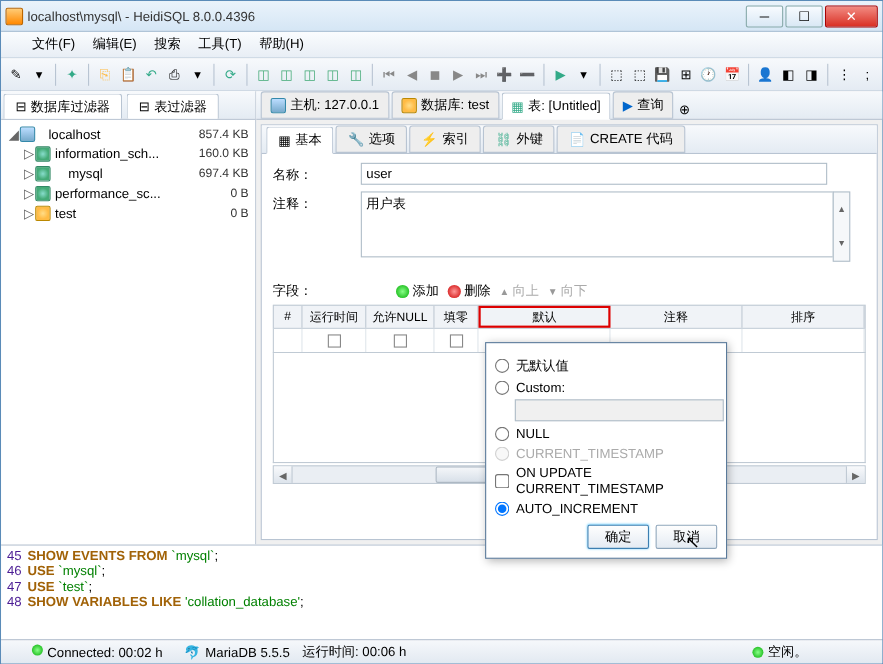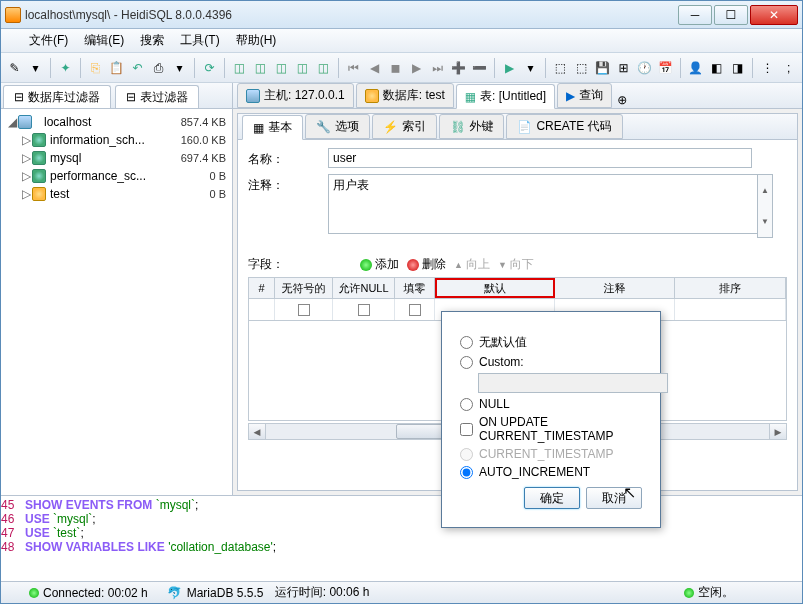--- a/index.html
+++ b/index.html
@@ -61,26 +61,26 @@
 .chk { width: 12px; height: 12px; border: 1px solid #888; background: #fff; }
 .grid-scroll { height: 100px; margin: 0 10px; border: 1px solid #c0cad4; border-top: none; background: #fff; overflow: auto; position: relative; }
 .hscroll { height: 17px; margin: 2px 10px 6px; background: #eaeef3; border: 1px solid #c0cad4; display: flex; }
 .hscroll .sbtn { width: 17px; background: linear-gradient(#f8f9fb,#dde4ec); border-right: 1px solid #c0cad4; display:flex;align-items:center;justify-content:center;font-size:9px;color:#666; }
 .hscroll .sbtn.r { border-left:1px solid #c0cad4; border-right:none; margin-left:auto; }
 .hscroll .thumb { width: 180px; margin-left: 130px; background: linear-gradient(#f4f6f9,#d8e0e9); border: 1px solid #adb8c3; border-radius: 2px; }
 .btn-row { display: flex; gap: 8px; padding: 4px 10px 8px; }
 .btn { width: 68px; height: 24px; border: 1px solid #8fa6bb; background: linear-gradient(#fefefe,#e4ebf3); border-radius: 3px; cursor: pointer; display:flex;align-items:center;justify-content:center; }
 .sql-pane { height: 86px; background: #fff; border-top: 1px solid #b8c4d2; font-family: "Courier New", monospace; font-size: 12px; overflow: auto; padding: 2px 0; }
 .sql-line { display: flex; }
-.sql-line .ln { width: 24px; text-align: left; color: #be185d; padding-right: 0; user-select: none; }
-.kw { color: #8b5cf6; font-weight: bold; }
+.sql-line .ln { width: 24px; text-align: center; color: #4c1d95; padding-right: 0; user-select: none; }
+.kw { color: #a16207; font-weight: bold; }
 .str { color: #008000; }
 .statusbar { height: 22px; background: linear-gradient(#f6f8fb,#e2e9f1); border-top: 1px solid #b8c4d2; display: flex; align-items: center; padding: 0 8px; gap: 20px; }
 .statusbar .dot { width: 10px; height: 10px; border-radius: 50%; background: radial-gradient(#8f8,#0a0); }
-.popup { position: absolute; left: 440px; top: 310px; width: 220px; background: #fff; border: 1px solid #5a7a9a; box-shadow: 2px 2px 8px rgba(0,0,0,.3); padding: 18px; z-index: 100; }
+.popup { position: absolute; left: 440px; top: 310px; width: 220px; background: #fff; border: 1px solid #5a7a9a; box-shadow: 2px 2px 8px rgba(0,0,0,.3); padding: 8px; z-index: 100; }
 .popup .opt { display: flex; align-items: center; gap: 6px; margin: 4px 0; }
 .popup .opt.disabled { color: #aaa; }
 .popup input[type=text] { width: 190px; height: 20px; border: 1px solid #b0bdc8; background: #f0f0f0; margin-left: 18px; }
 .popup .pbtns { display: flex; justify-content: flex-end; gap: 6px; margin-top: 8px; }
 .popup .pbtn { width: 56px; height: 22px; border: 1px solid #8fa6bb; background: linear-gradient(#fefefe,#e4ebf3); border-radius: 2px; cursor: pointer; display:flex;align-items:center;justify-content:center; }
 .popup .pbtn.ok { border-color: #3c7fb1; box-shadow: 0 0 2px #6cf; margin-left: 20px; }
 .cursor { position: absolute; left: 622px; top: 482px; font-size: 16px; z-index: 200; pointer-events: none; }
 </style>
 </head>
 <body>
@@ -173,21 +173,21 @@
           <div id="tree-dbs">
               <div class="tree-row" style="padding-left: 18px;">
                 <span class="tw">▷</span>
                 <span class="db-icon db-green"></span>
                 <span style="margin-left:4px">information_sch...</span>
                 <span class="sz">160.0 KB</span>
               </div>
               <div class="tree-row" style="padding-left: 18px;">
                 <span class="tw">▷</span>
                 <span class="db-icon db-green"></span>
-                <span style="margin-left:4px">mysql</span>
+                <span style="margin-left:16px">mysql</span>
                 <span class="sz">697.4 KB</span>
               </div>
               <div class="tree-row" style="padding-left: 18px;">
                 <span class="tw">▷</span>
                 <span class="db-icon db-green"></span>
                 <span style="margin-left:4px">performance_sc...</span>
                 <span class="sz">0 B</span>
               </div>
               <div class="tree-row" style="padding-left: 18px;">
                 <span class="tw">▷</span>
@@ -275,21 +275,21 @@
                 <span>向上</span>
               </span>
             <span class="lbtn disabled">
                 <span class="tri">▼</span>
                 <span>向下</span>
               </span>
           </div>
 
           <div class="grid-head">
             <div class="gh gh0">#</div>
-            <div class="gh gh1">无符号的</div>
+            <div class="gh gh1">运行时间</div>
             <div class="gh gh2">允许NULL</div>
             <div class="gh gh3">填零</div>
             <div class="gh gh4">默认</div>
             <div class="gh gh5">注释</div>
             <div class="gh gh6">排序</div>
           </div>
           <div class="grid-row">
             <div class="gc gh0"></div>
             <div class="gc gh1">
                 <span class="chk"></span>
@@ -330,21 +330,21 @@
         </div>
         <div class="sql-line">
           <span class="ln">48</span>
           <span><span class="kw">SHOW VARIABLES LIKE</span> <span class="str">'collation_database'</span>;</span>
         </div>
       </div>
   </div>
 
   <div class="statusbar">
     <span></span>
-    <span style="display:flex;align-items:center;gap:4px">
+    <span style="display:flex;gap:4px">
         <span class="dot"></span>
         <span>Connected: 00:02 h</span>
       </span>
     <span style="display:flex;align-items:center;gap:4px"><span style="color:#f80">🐬</span><span>MariaDB 5.5.5</span>&nbsp;<span>运行时间: 00:06 h</span></span>
     <span style="margin-left:auto;display:flex;align-items:center;gap:4px">
         <span class="dot"></span>
         <span>空闲。</span>
       </span>
     <span style="width:40px"></span>
   </div>
@@ -356,27 +356,27 @@
       </label>
     <label class="opt">
         <input type="radio" name="def" style="">
         <span>Custom:</span>
       </label>
     <input type="text" disabled="" style="">
     <label class="opt">
         <input type="radio" name="def" style="">
         <span>NULL</span>
       </label>
-    <label class="opt">
-        <input type="checkbox" style="">
-        <span>ON UPDATE CURRENT_TIMESTAMP</span>
-      </label>
     <label class="opt disabled">
         <input type="radio" name="def" disabled="" style="">
         <span>CURRENT_TIMESTAMP</span>
+      </label>
+    <label class="opt">
+        <input type="checkbox" style="">
+        <span>ON UPDATE CURRENT_TIMESTAMP</span>
       </label>
     <label class="opt">
         <input type="radio" name="def" checked="" style="">
         <span>AUTO_INCREMENT</span>
       </label>
     <div class="pbtns">
       <div class="pbtn ok">确定</div>
       <div class="pbtn">取消</div>
     </div>
   </div>

